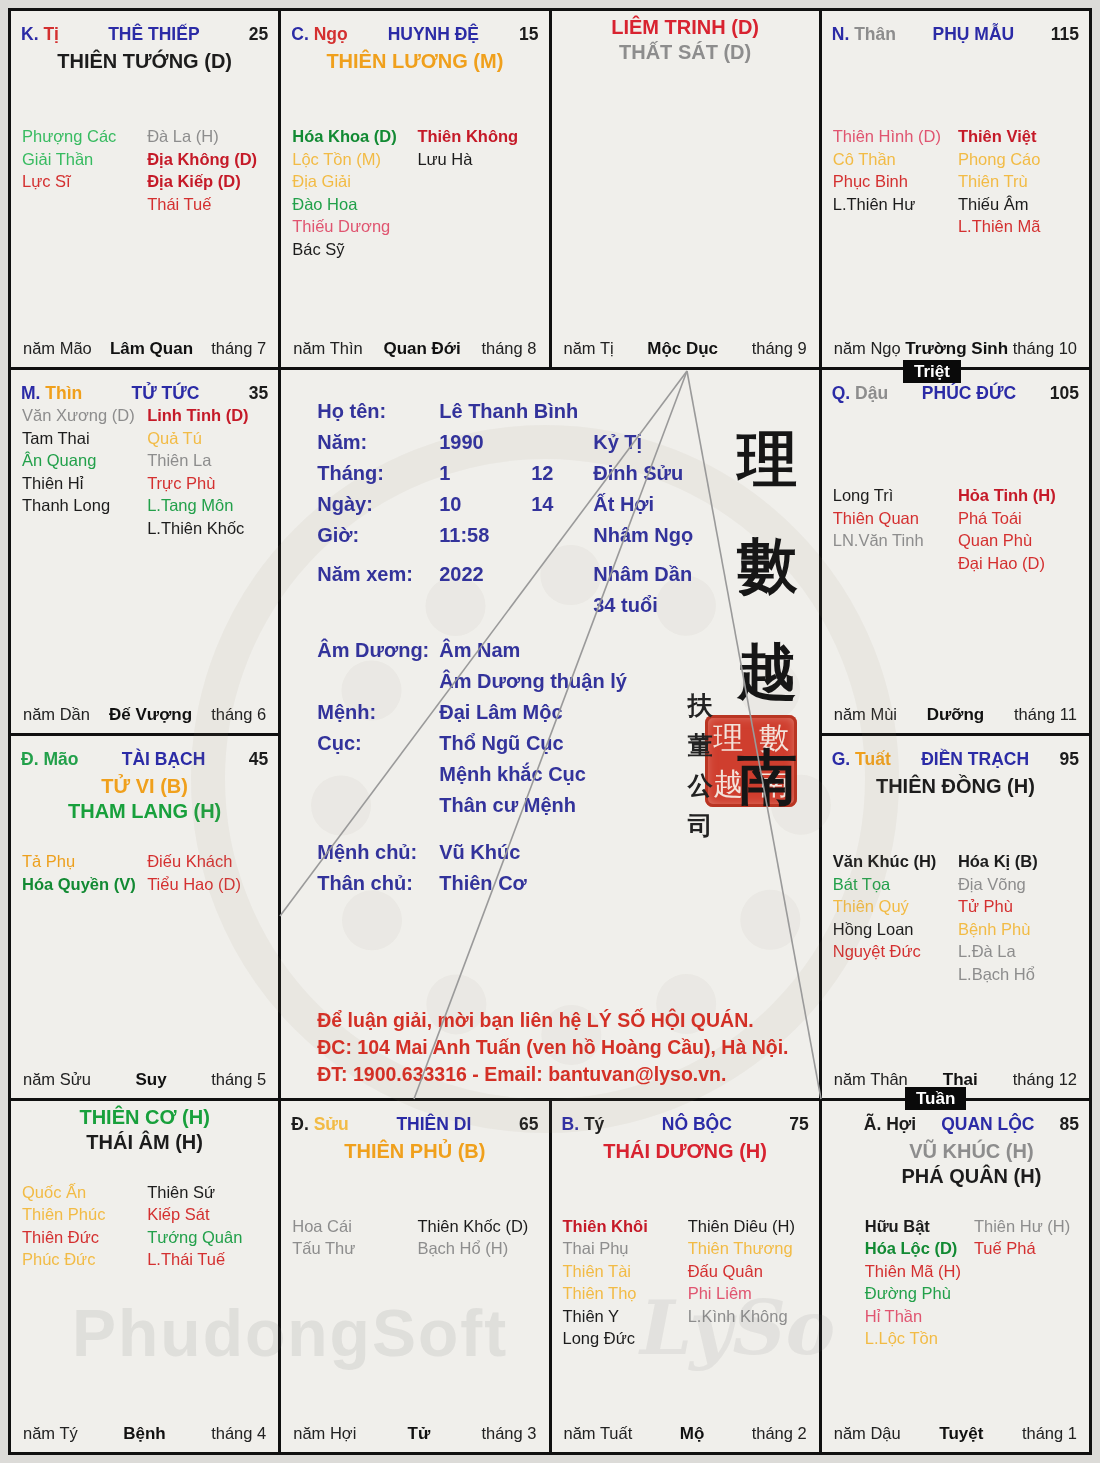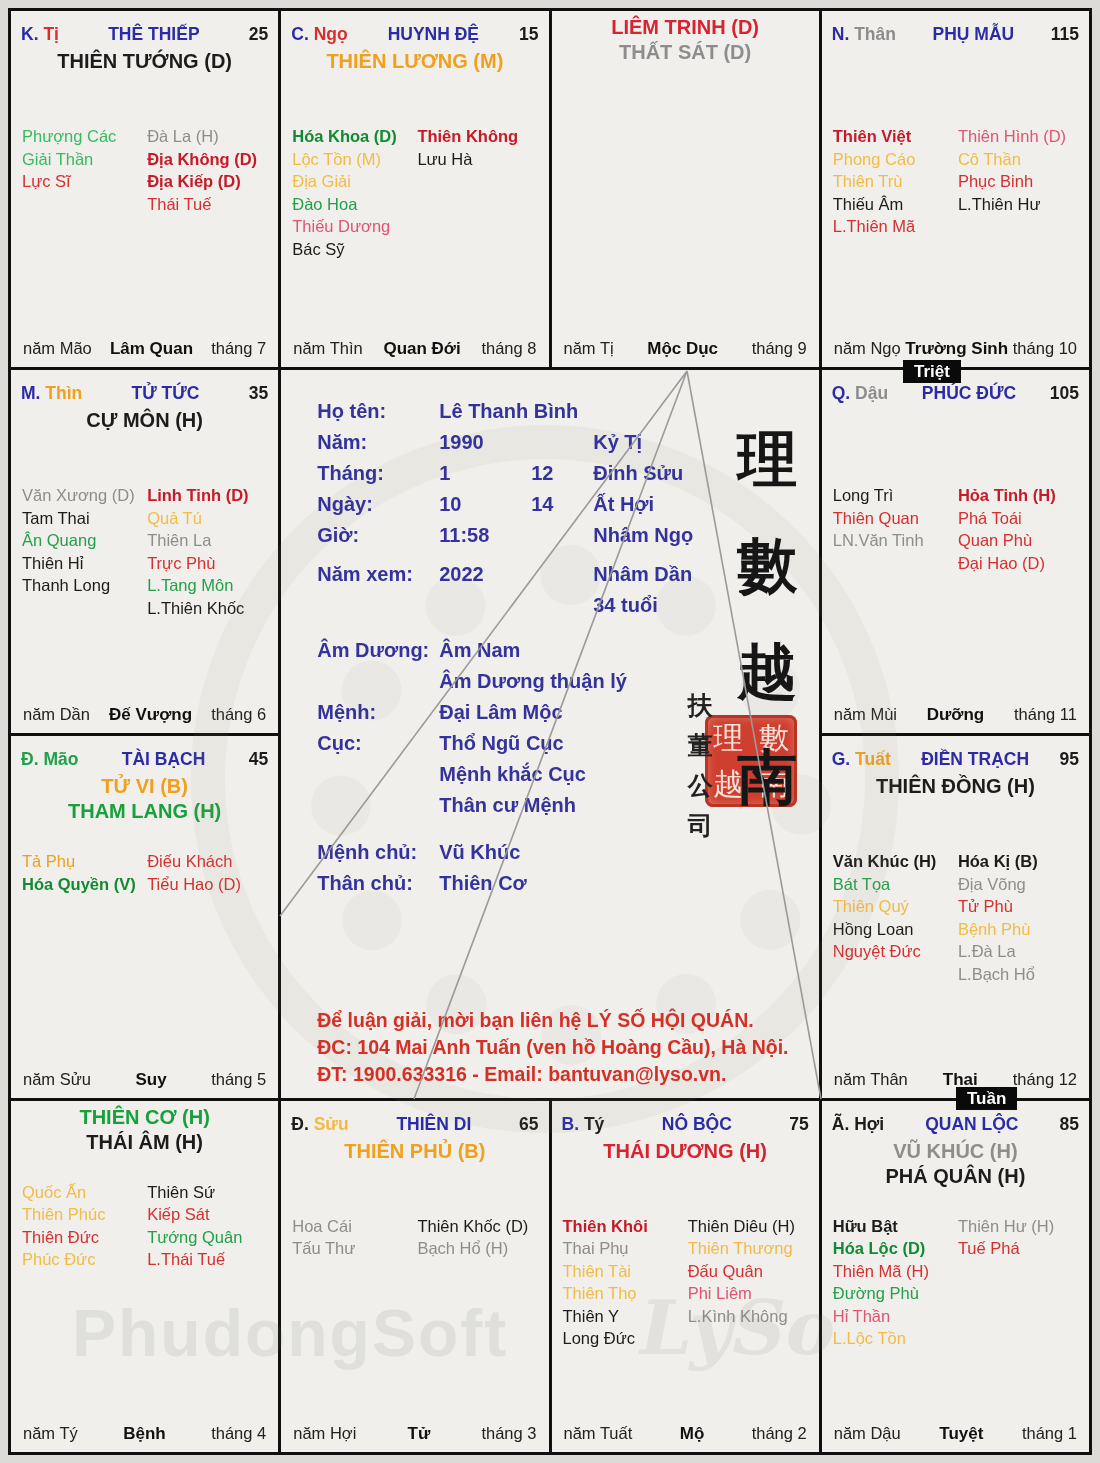--- a/index.html
+++ b/index.html
@@ -38,21 +38,21 @@
           font-family:"DejaVu Serif",serif;font-size:25px;font-weight:bold;color:#222;line-height:40px;}
   #seal{position:absolute;left:424px;top:345px;width:92px;height:92px;background:#cd3120;border-radius:8px;
         z-index:1;display:grid;grid-template-columns:1fr 1fr;grid-template-rows:1fr 1fr;place-items:center;
         box-shadow:inset 0 0 0 3px #b52814, inset 0 0 12px rgba(255,235,225,.5);opacity:.93;}
   #seal span{font-family:"DejaVu Serif",serif;font-size:30px;color:#f4e3da;line-height:1;}
   
   #lines{position:absolute;left:0;top:0;z-index:4;pointer-events:none;}
   .badge{position:absolute;z-index:6;background:#0a0a0a;color:#fff;font-weight:bold;font-size:17px;
          height:23px;line-height:23px;padding:0 11px;}
   #badge-triet{left:903px;top:360px;}
-  #badge-tuan{left:956px;top:1087px;}
+  #badge-tuan{left:905px;top:1087px;}
   .wm{position:absolute;z-index:0;color:rgba(110,110,110,0.12);font-weight:bold;pointer-events:none;}
   #wm1{left:72px;top:1295px;font-size:66px;letter-spacing:2px;}
   #wm2{left:640px;top:1285px;font-size:74px;font-family:"DejaVu Serif",serif;font-style:italic;
        color:rgba(110,110,110,0.10);}
 </style>
 </head>
 <body>
 
 <div id="chart">
   <div id="grid">
@@ -133,49 +133,46 @@
         <div class="cell-head">
           <span class="stem"><span style="color: rgb(43, 43, 166);">N. </span><span style="color: rgb(141, 141, 141);">Thân</span></span>
           <div class="hmid">
             <span class="pname">PHỤ MẪU</span>
           </div>
           <span class="pnum">115</span>
         </div>
         <div class="mains"></div>
         <div class="stars">
           <div class="scol">
+            <div class="star" style="color: rgb(224, 85, 112);">Thiên Hình (D)</div>
+            <div class="star" style="color: rgb(242, 187, 69);">Cô Thần</div>
+            <div class="star" style="color: rgb(212, 48, 48);">Phục Binh</div>
+            <div class="star" style="color: rgb(28, 28, 28);">L.Thiên Hư</div>
+          </div>
+          <div class="scol">
             <div class="star" style="color: rgb(197, 26, 40); font-weight: bold;">Thiên Việt</div>
             <div class="star" style="color: rgb(242, 187, 69);">Phong Cáo</div>
             <div class="star" style="color: rgb(242, 187, 69);">Thiên Trù</div>
             <div class="star" style="color: rgb(28, 28, 28);">Thiếu Âm</div>
             <div class="star" style="color: rgb(212, 48, 48);">L.Thiên Mã</div>
           </div>
-          <div class="scol">
-            <div class="star" style="color: rgb(224, 85, 112);">Thiên Hình (D)</div>
-            <div class="star" style="color: rgb(242, 187, 69);">Cô Thần</div>
-            <div class="star" style="color: rgb(212, 48, 48);">Phục Binh</div>
-            <div class="star" style="color: rgb(28, 28, 28);">L.Thiên Hư</div>
-          </div>
         </div>
         <div class="cell-foot">
           <span>năm Ngọ</span>
           <span class="stage">Trường Sinh</span>
           <span>tháng 10</span>
         </div>
       </div>
       <div class="cell" style="grid-area: 2 / 1;">
         <div class="cell-head">
           <span class="stem"><span style="color: rgb(43, 43, 166);">M. </span><span style="color: rgb(240, 160, 28);">Thìn</span></span>
           <div class="hmid">
             <span class="pname">TỬ TỨC</span>
           </div>
           <span class="pnum">35</span>
-        </div>
-        <div class="mains">
-          <div class="mline" style="color: rgb(28, 28, 28);">CỰ MÔN (H)</div>
         </div>
         <div class="stars">
           <div class="scol">
             <div class="star" style="color: rgb(141, 141, 141);">Văn Xương (D)</div>
             <div class="star" style="color: rgb(28, 28, 28);">Tam Thai</div>
             <div class="star" style="color: rgb(34, 160, 74);">Ân Quang</div>
             <div class="star" style="color: rgb(28, 28, 28);">Thiên Hỉ</div>
             <div class="star" style="color: rgb(28, 28, 28);">Thanh Long</div>
           </div>
           <div class="scol">
@@ -362,21 +359,21 @@
             <div class="star" style="color: rgb(224, 85, 112);">Phi Liêm</div>
             <div class="star" style="color: rgb(141, 141, 141);">L.Kình Không</div>
           </div>
         </div>
         <div class="cell-foot">
           <span>năm Tuất</span>
           <span class="stage">Mộ</span>
           <span>tháng 2</span>
         </div>
       </div>
-      <div class="cell" style="grid-area: 4 / 4;">
+      <div class="cell" style="grid-area: 4 / 4; padding-left: 32px;">
         <div class="cell-head">
           <span class="stem"><span style="color: rgb(28, 28, 28);">Ã. </span><span style="color: rgb(28, 28, 28);">Hợi</span></span>
           <div class="hmid">
             <span class="pname">QUAN LỘC</span>
           </div>
           <span class="pnum">85</span>
         </div>
         <div class="mains">
           <div class="mline" style="color: rgb(141, 141, 141);">VŨ KHÚC (H)</div>
           <div class="mline" style="color: rgb(28, 28, 28);">PHÁ QUÂN (H)</div>

